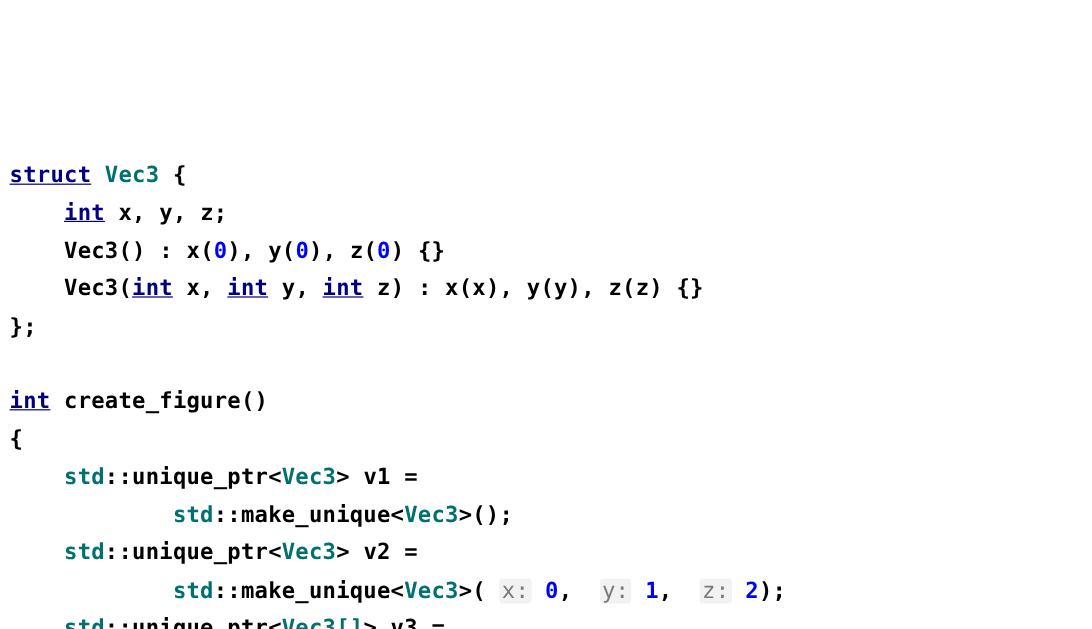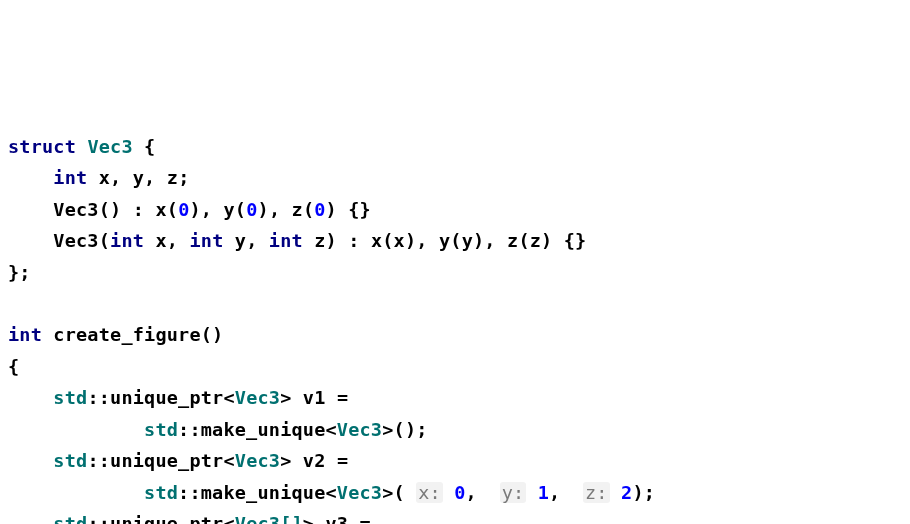--- a/index.html
+++ b/index.html
@@ -7,21 +7,21 @@
     padding: 5px 8px;
     background: #ffffff;
     font-family: "Menlo", "Consolas", "DejaVu Sans Mono", monospace;
     font-size: 18.5px;
     line-height: 1.7;
     color: #000000;
     white-space: pre;
     font-weight: 600;
     letter-spacing: 0.2px;
   }
-  .kw    { color: #000080; font-weight: 700; }  
+  .kw    { color: #000080; font-weight: 700; text-decoration: underline; }  
   .type  { color: #007070; font-weight: 600; }  
   .num   { color: #0000ff; font-weight: 600; }
   .func  { color: #000000; font-weight: 700; }
   .plain { color: #000000; }
   .punct { color: #000000; }
   .hint  {
     color: #7a7a7a;
     background: #f2f2f2;
     border-radius: 3px;
     padding: 0 2px;

